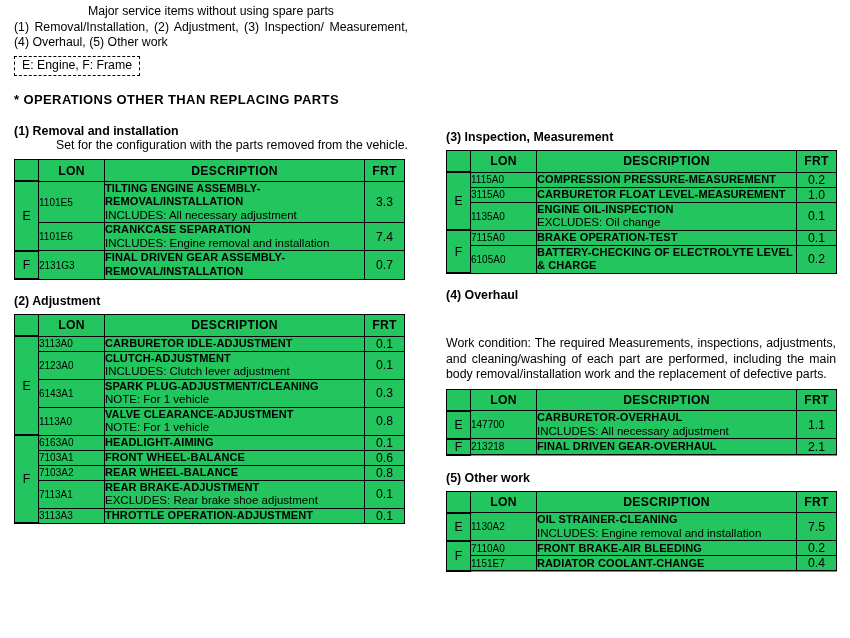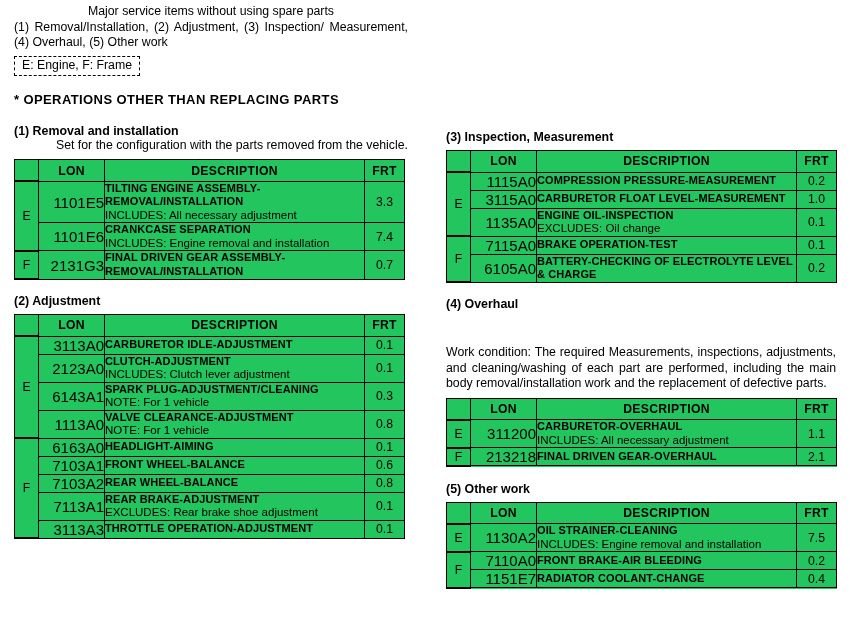--- a/index.html
+++ b/index.html
@@ -111,22 +111,22 @@
   .th-blank { }
 
   .ef-cell {
     text-align: center;
     font-size: 12.2px;
     font-weight: normal;
     border-top: 2px solid #000 !important;
     border-bottom: 2px solid #000 !important;
   }
   .lon-cell {
-    text-align: right;
-    font-size: 15px;
+    text-align: left;
+    font-size: 10px;
     padding: 3px 2px;
   }
   .desc-cell {
     padding: 3px 6px 3px 7px;
     font-size: 0;
   }
   .frt-cell {
     text-align: center;
     font-size: 12.2px;
     padding: 3px 2px;
@@ -369,21 +369,21 @@
           </colgroup>
         <tbody id="tbody-s4">
             <tr>
               <td class="th-cell th-blank"></td>
               <td class="th-cell ">LON</td>
               <td class="th-cell ">DESCRIPTION</td>
               <td class="th-cell ">FRT</td>
             </tr>
             <tr class="grp-top grp-bot">
               <td class="ef-cell" rowspan="1">E</td>
-              <td class="lon-cell">311200</td>
+              <td class="lon-cell">147700</td>
               <td class="desc-cell">
                 <span class="d-main">CARBURETOR-OVERHAUL</span>
                 <span class="d-note">INCLUDES: All necessary adjustment</span>
               </td>
               <td class="frt-cell">1.1</td>
             </tr>
             <tr class="grp-top grp-bot">
               <td class="ef-cell" rowspan="1">F</td>
               <td class="lon-cell">213218</td>
               <td class="desc-cell">

